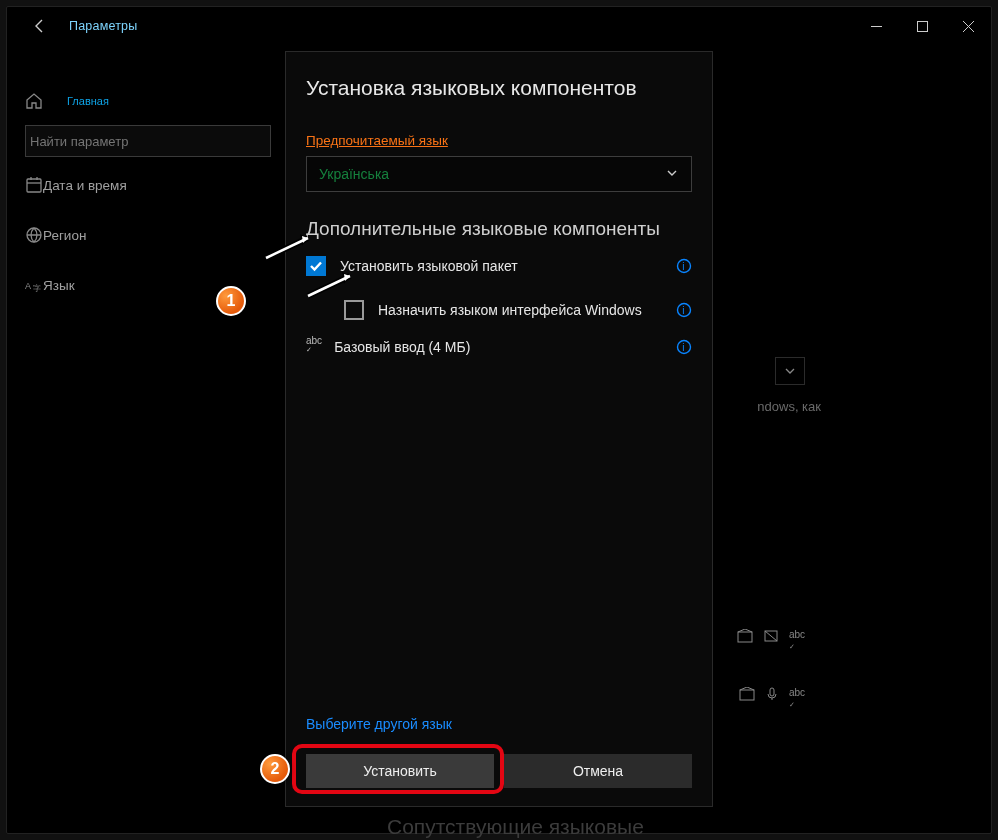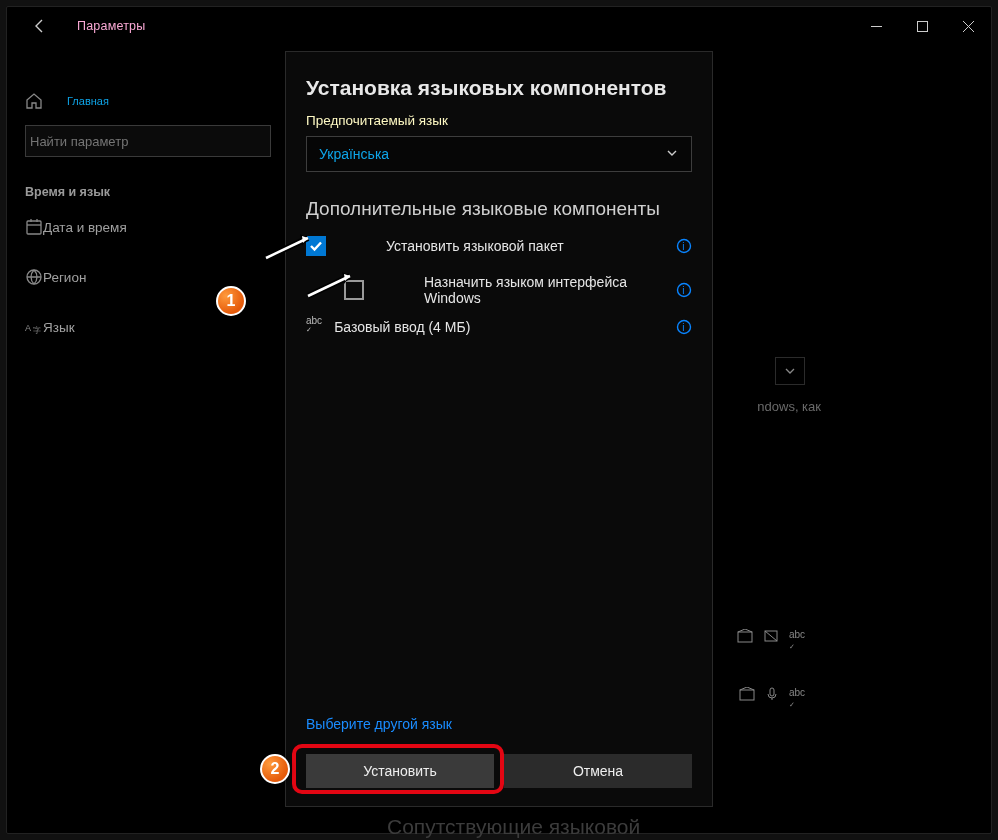--- a/index.html
+++ b/index.html
@@ -2,21 +2,21 @@
 <html><head>
 <meta charset="utf-8">
 <style>
   * { box-sizing: border-box; margin: 0; padding: 0; font-family: "Segoe UI", Arial, sans-serif; }
   body { background: #111; width: 998px; height: 840px; overflow: hidden; position: relative; }
   .outer { position: absolute; left: 6px; top: 6px; width: 986px; height: 828px; background: #000; border: 1px solid #222; border-radius: 2px; }
 
   
   .titlebar { height: 38px; display: flex; align-items: center; padding-left: 20px; color: #ccc; font-size: 12px; }
   .back-btn { width: 26px; height: 26px; display:flex; align-items:center; justify-content:center; color:#aaa; margin-right: 16px; cursor:pointer;}
-  .title-text { font-size: 12.5px; color: #f9a8d4; letter-spacing: .2px; margin-left: 8px; }
+  .title-text { font-size: 12.5px; color: #7dd3fc; letter-spacing: .2px; }
   .win-controls { margin-left: auto; display: flex; }
   .win-btn { width: 46px; height: 32px; display:flex; align-items:center; justify-content:center; color:#ccc; cursor:pointer; }
   .win-btn svg { display:block; }
 
   
   .sidebar { position:absolute; left:18px; top:74px; width:250px; color:#aaa; }
   .side-home { display:flex; align-items:center; height:40px; gap:24px; color:#0ea5e9; font-size:11px; margin-bottom:4px;}
   .side-search { width: 246px; height: 32px; border:1px solid #3a3a3a; background:#0b0b0b; color:#888; font-size:13px; padding:0 4px; }
   .side-heading { margin-top:28px; font-size:12.5px; font-weight:600; color:#9a9a9a; }
   .side-item { display:flex; align-items:center; height:44px; color:#a0a0a0; font-size:13.5px; margin-top:6px; cursor:pointer;}
@@ -25,32 +25,32 @@
 
   
   .bg-combo { position:absolute; right:186px; top:350px; width:30px; height:28px; border:1px solid #2b2b2b; display:flex; align-items:center; justify-content:center; color:#888;}
   .bg-text  { position:absolute; right:170px; top:392px; color:#6a6a6a; font-size:13px; }
   .bg-icons { position:absolute; right:186px; top:622px; display:flex; gap:10px; color:#777;}
   .bg-icons2{ position:absolute; right:186px; top:680px; display:flex; gap:10px; color:#777;}
   .bg-related { position:absolute; left:380px; top:808px; color:#3c3c3c; font-size:21px; }
 
   
   .dialog { position:absolute; left:278px; top:44px; width:428px; height:756px; background:#0a0a0a; border:1px solid #2a2a2a; padding:24px 20px 18px 20px; }
-  .dlg-title { color:#e8e8e8; font-size:21px; font-weight:700; }
-  .dlg-label { color:#fef9c3; font-size:13.5px; margin-top:13px; }
-  .combo { margin-top:8px; height:36px; border:1px solid #3d3d3d; background:#060606; display:flex; align-items:center; padding:17px 12px; color:#0ea5e9; font-size:14px; cursor:pointer;}
+  .dlg-title { color:#e8e8e8; font-size:21px; font-weight:400; }
+  .dlg-label { color:#f97316; font-size:13.5px; margin-top:33px;text-decoration:underline; }
+  .combo { margin-top:8px; height:36px; border:1px solid #3d3d3d; background:#060606; display:flex; align-items:center; padding:17px 12px; color:#15803d; font-size:14px; cursor:pointer;}
   .combo .chev { margin-left:auto; }
   .section-label { color:#cfcfcf; font-size:19px; margin-top:26px; }
   .opt-row { display:flex; align-items:center; margin-top:14px; height:24px; }
   .opt-row.indent { padding-left:38px; margin-top:20px; }
   .checkbox { width:20px; height:20px; flex:0 0 20px; display:flex; align-items:center; justify-content:center; margin-right:14px; cursor:pointer;}
   .checkbox.checked { background:#0078d4; }
   .checkbox.unchecked { border:2px solid #9a9a9a; }
   .checkbox.checked svg { stroke:#fff; stroke-width:2.4; fill:none; }
-  .opt-text { color:#e6e6e6; font-size:14px;margin-left:46px; }
+  .opt-text { color:#e6e6e6; font-size:14px; }
   .info-icon { margin-left:auto; width:16px; height:16px; cursor:pointer; }
   .info-icon svg circle{ stroke:#0984ff; fill:none; stroke-width:1.4;}
   .info-icon svg text{ fill:#0984ff; font-size:10px; font-family:Arial; }
   .req-row { display:flex; align-items:center; margin-top:14px; height:22px; color:#e6e6e6; font-size:14px;}
   .req-row .abc { font-size:10px; color:#bbb; margin-right:12px; line-height:1;}
   .req-row .abc sup{ font-size:7px; }
 
   .link-other { position:absolute; left:20px; bottom:74px; color:#1a8cff; font-size:14px; cursor:pointer;}
   .dlg-buttons { position:absolute; left:20px; right:20px; bottom:18px; display:flex; gap:10px; }
   .dlg-btn { flex:1; height:34px; background:#2b2b2b; color:#eee; font-size:14px; display:flex; align-items:center; justify-content:center; cursor:pointer; border:0;text-align:center;}
@@ -95,21 +95,20 @@
   <div class="sidebar">
     <div class="side-home">
       <span class="side-icon">
         <svg width="18" height="18" viewBox="0 0 18 18">
             <path d="M2 8 L9 2 L16 8 V16 H11 V11 H7 V16 H2 Z"></path>
           </svg>
       </span>
       <span>Главная</span>
     </div>
     <input class="side-search" placeholder="Найти параметр" style="">
-    <div class="side-heading">Время и язык</div>
 
     <div class="side-item">
       <span class="side-icon">
         <svg width="18" height="18" viewBox="0 0 18 18">
             <rect x="2" y="3" width="14" height="13" rx="1"></rect>
             <line x1="2" y1="7" x2="16" y2="7"></line>
             <line x1="6" y1="1" x2="6" y2="4"></line>
             <line x1="12" y1="1" x2="12" y2="4"></line>
           </svg>
       </span>
@@ -159,21 +158,21 @@
     <svg width="16" height="14" viewBox="0 0 16 14">
         <rect x="1" y="3" width="14" height="10" stroke="#888" fill="none"></rect>
         <path d="M1 3 L8 0 L15 3" stroke="#888" fill="none"></path>
       </svg>
     <svg width="14" height="14" viewBox="0 0 14 14">
         <rect x="5" y="1" width="4" height="8" rx="2" stroke="#888" fill="none"></rect>
         <path d="M3 7 a4 4 0 0 0 8 0 M7 11 V13" stroke="#888" fill="none"></path>
       </svg>
     <span style="font-size:10px;color:#888;">abc<br><span style="font-size:7px">✓</span></span>
   </div>
-  <div class="bg-related">Сопутствующие языковой</div>
+  <div class="bg-related">Сопутствующие языковые</div>
 
   <div class="dialog">
     <div class="dlg-title">Установка языковых компонентов</div>
     <div class="dlg-label">Предпочитаемый язык</div>
     <div class="combo">
       <span>Українська</span>
       <span class="chev">
         <svg width="14" height="14" viewBox="0 0 14 14">
             <path d="M3 5 L7 9 L11 5" stroke="#ccc" stroke-width="1.4" fill="none"></path>
           </svg>

